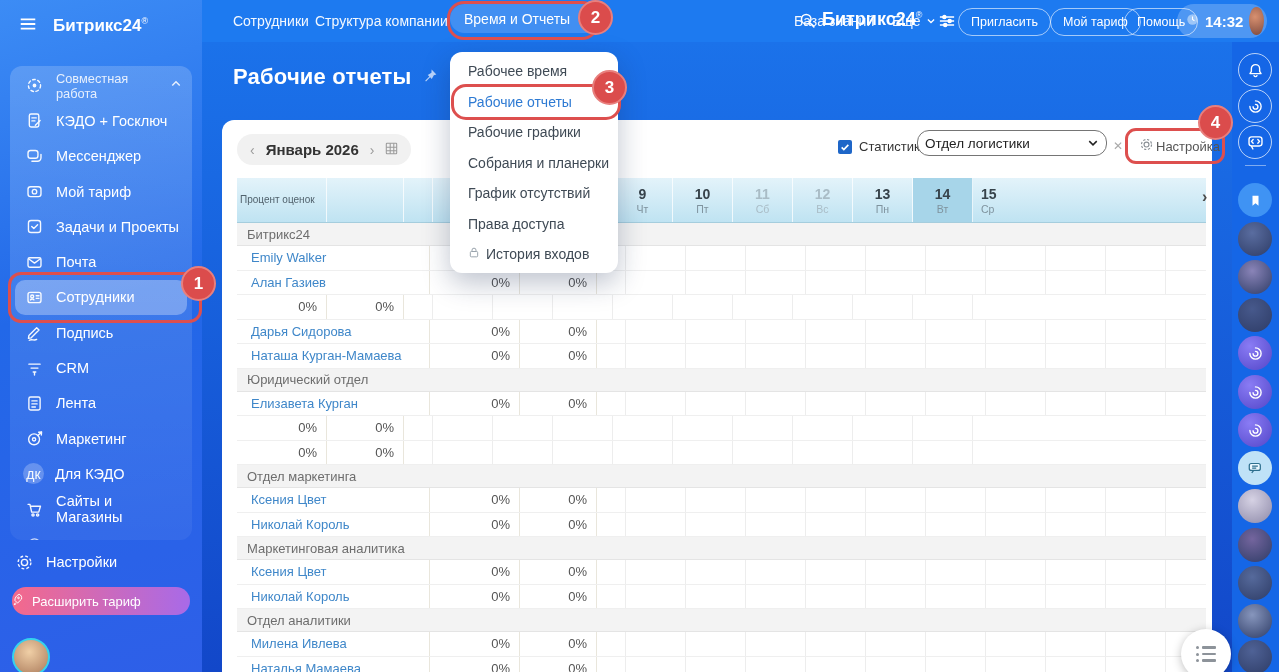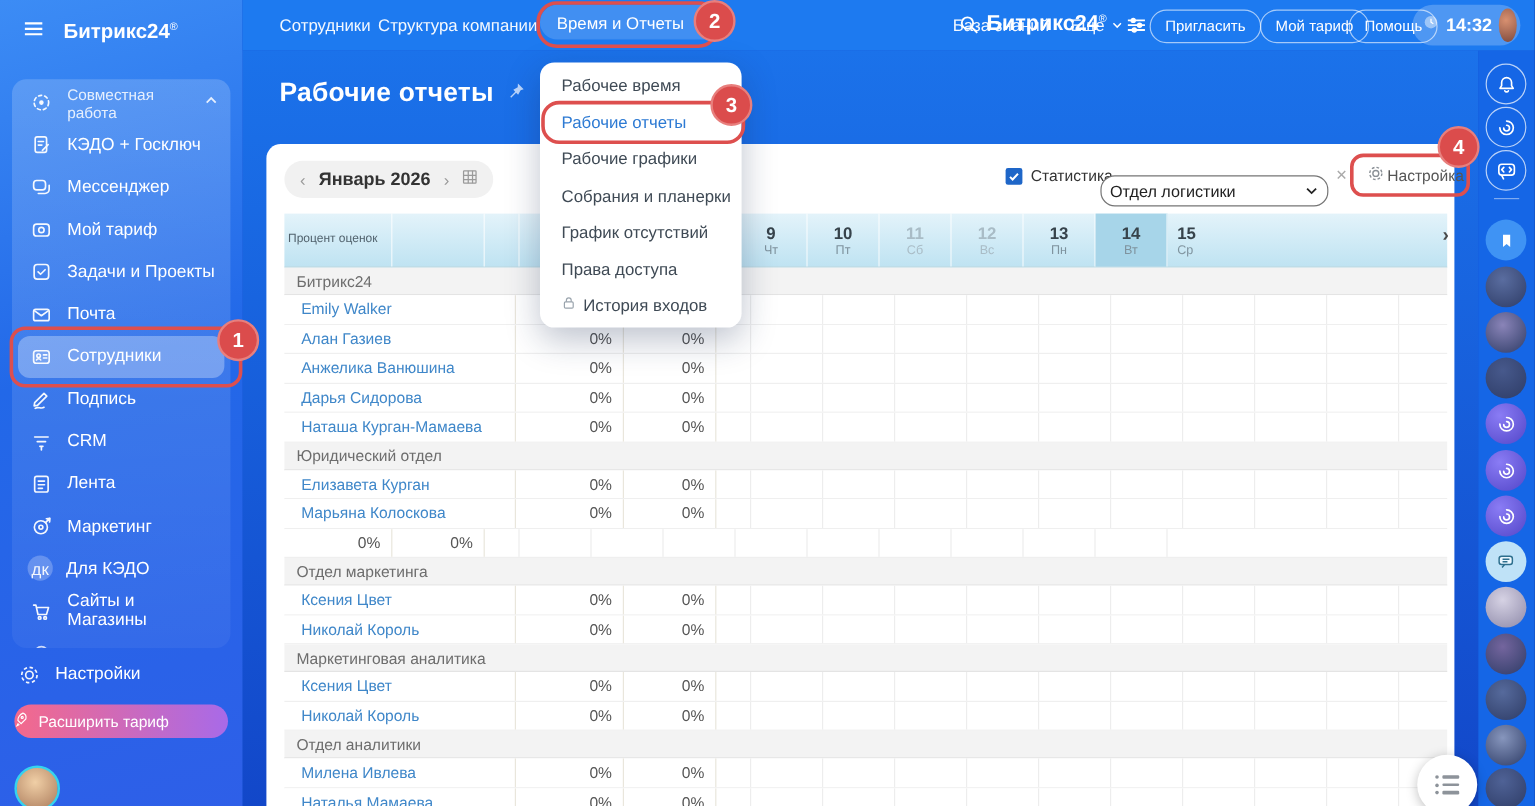--- a/index.html
+++ b/index.html
@@ -15,21 +15,21 @@
     background:#fff;border-radius:12px 12px 0 0}
   #period{position:absolute;left:15px;top:14px;height:31px;background:#f1f1f1;
     border-radius:16px;display:flex;align-items:center;gap:11px;padding:0 13px;
     font-size:15px;color:#333}
   #period .lbl{font-weight:bold}
   .arr{color:#9a9a9a;font-size:14px;line-height:1}
   #stats{position:absolute;left:616px;top:19px;display:flex;align-items:center;gap:7px;
     font-size:13px;color:#333}
   .cb{width:14px;height:14px;border-radius:2px;background:#1e66c8;display:flex;
     align-items:center;justify-content:center}
-  #dept{position:absolute;left:695px;top:26px;width:190px;height:26px;border:1px solid #757575;
+  #dept{position:absolute;left:695px;top:10px;width:190px;height:26px;border:1px solid #757575;
     border-radius:12px;background:#fff;font-size:13.5px;color:#222;display:flex;
     align-items:center;padding:0 7px;box-sizing:border-box}
   #dept svg{margin-left:auto}
   #dept-x{position:absolute;left:891px;top:19px;color:#aaa;font-size:12px}
   #cfg{position:absolute;left:917px;top:17px;display:flex;align-items:center;gap:2px;
     font-size:13px;color:#555}
   #scroll-r{position:absolute;left:980px;top:68px;color:#4a4a4a;font-size:16px;font-weight:bold}
   
   #table{position:absolute;left:15px;top:58px;width:969px}
   .hrow{display:flex;height:44px;background:linear-gradient(180deg,#e3f3fa,#bfe3f2);
@@ -274,23 +274,20 @@
             <div class="tc d"></div>
             <div class="tc d"></div>
             <div class="tc d"></div>
             <div class="tc d"></div>
             <div class="tc d"></div>
             <div class="tc d"></div>
             <div class="tc d"></div>
             <div class="tc dlast"></div>
           </div>
           <div class="tr">
-            <div class="tc emp">
-              <span>Анжелика Ванюшина</span>
-            </div>
             <div class="tc s">
               <span>0%</span>
             </div>
             <div class="tc s s2">
               <span>0%</span>
             </div>
             <div class="tc stub"></div>
             <div class="tc d"></div>
             <div class="tc d"></div>
             <div class="tc d"></div>
@@ -365,23 +362,20 @@
             <div class="tc d"></div>
             <div class="tc d"></div>
             <div class="tc d"></div>
             <div class="tc d"></div>
             <div class="tc d"></div>
             <div class="tc d"></div>
             <div class="tc d"></div>
             <div class="tc dlast"></div>
           </div>
           <div class="tr">
-            <div class="tc emp">
-              <span>Марьяна Колоскова</span>
-            </div>
             <div class="tc s">
               <span>0%</span>
             </div>
             <div class="tc s s2">
               <span>0%</span>
             </div>
             <div class="tc stub"></div>
             <div class="tc d"></div>
             <div class="tc d"></div>
             <div class="tc d"></div>

